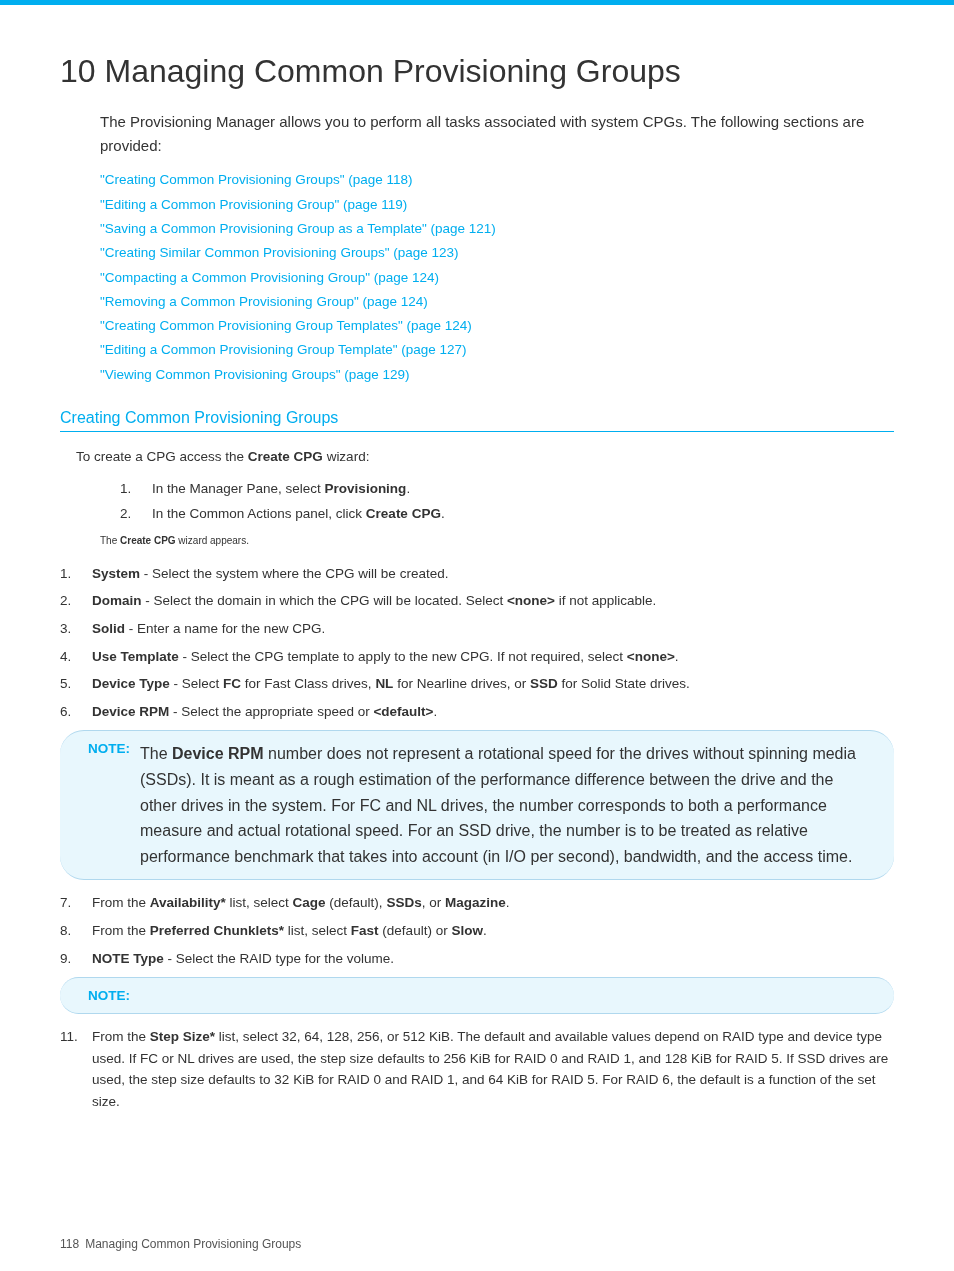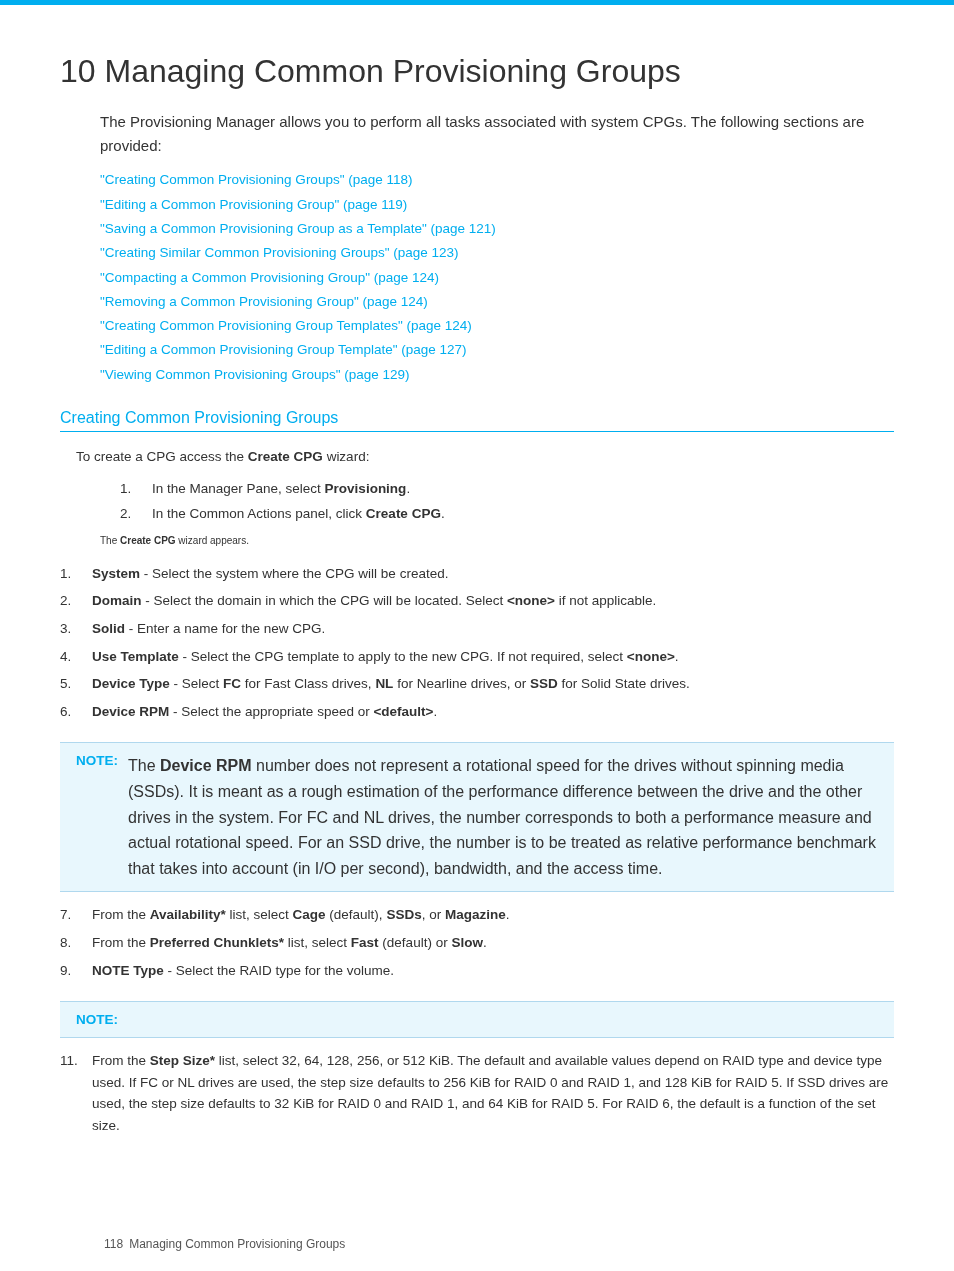--- a/index.html
+++ b/index.html
@@ -103,24 +103,25 @@
     .after-list-text {
       margin-left: 40px;
       margin-bottom: 14px;
       line-height: 1.6;
       font-size: 10px;
     }
 
     .note-box {
       background: #e8f7fd;
       border-left: none;
-      margin: 20px 0 12px 0;
-      padding: 10px 16px;
+      margin: 8px 0 12px 0;
+      padding: 10px 28px;
       border-top: 1px solid #b0d8ee;
       border-bottom: 1px solid #b0d8ee;
+      border-radius: 24px;
     }
 
     .note-box .note-label {
       color: #00aeef;
       font-weight: bold;
       font-size: 13.5px;
     }
 
     .note-box .note-content {
       font-size: 16px;
@@ -157,21 +158,20 @@
 
     .page-footer {
       position: absolute;
       bottom: 20px;
       left: 60px;
       right: 60px;
       display: flex;
       align-items: center;
       font-size: 12px;
       color: #555;
-      margin-left: 44px;
     }
 
     .footer-page-num {
       margin-right: 6px;
     }
 
     .footer-text {
       font-size: 12px;
       color: #555;
     }

